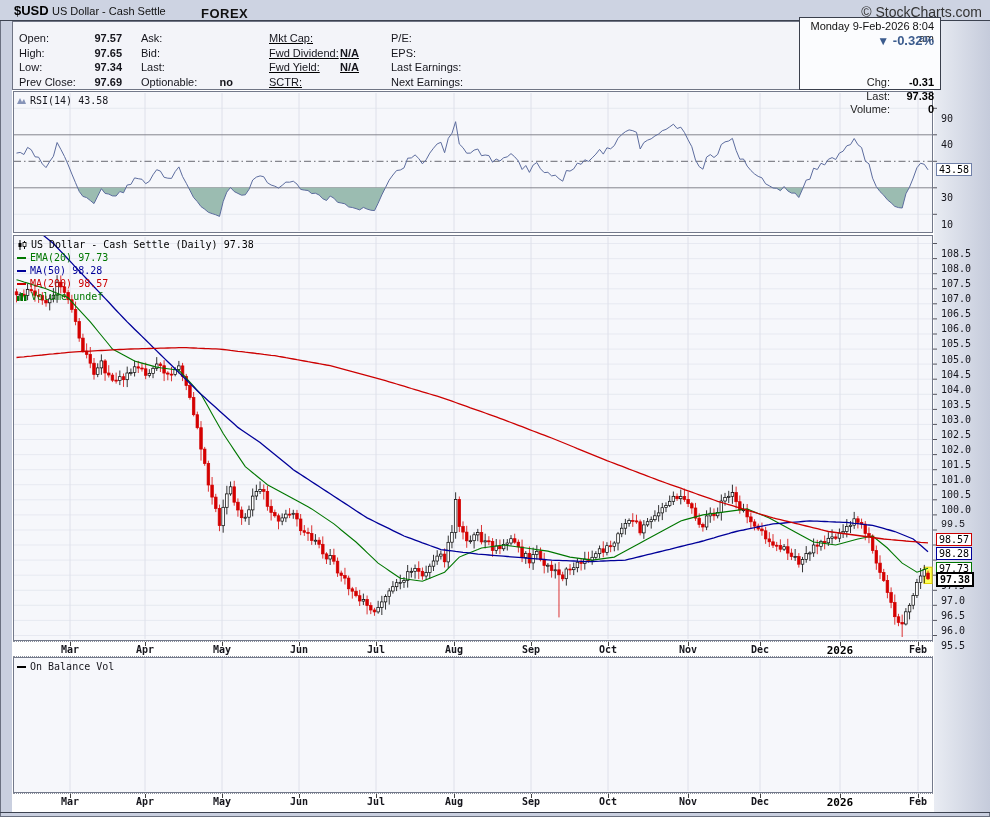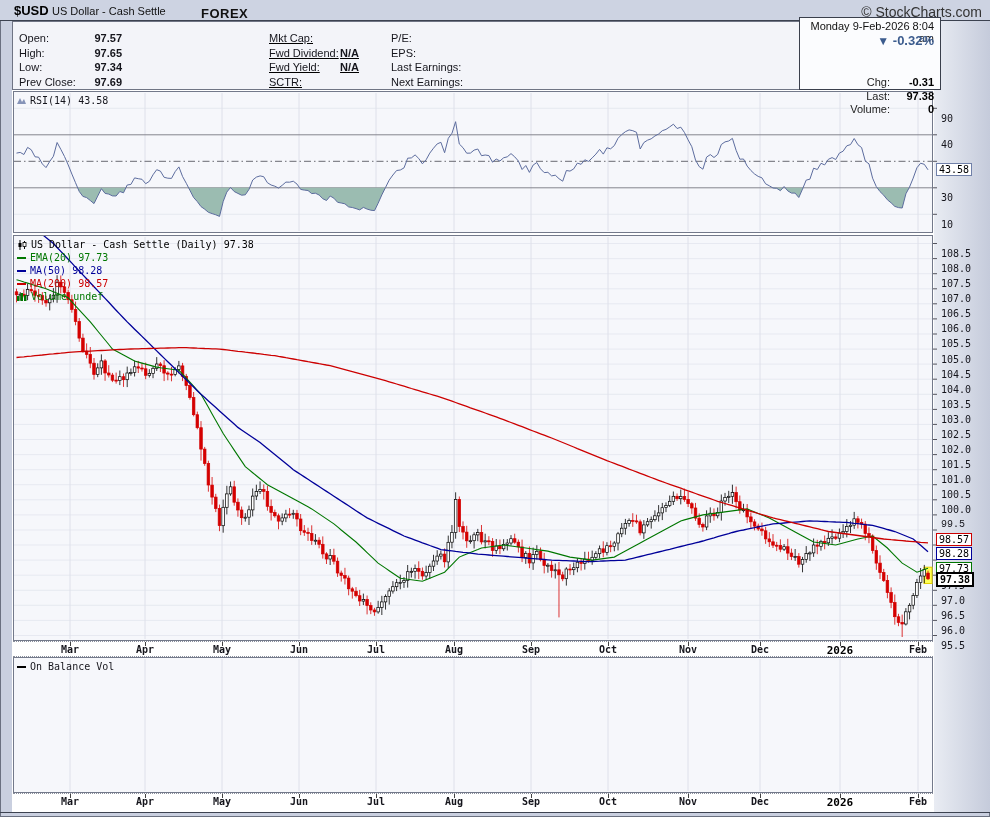--- a/index.html
+++ b/index.html
@@ -89,20 +89,38 @@
           <span class="q-l">High:</span>
           <span class="q-v">97.65</span>
         </div>
       <div class="q-row">
           <span class="q-l">Low:</span>
           <span class="q-v">97.34</span>
         </div>
       <div class="q-row">
           <span class="q-l">Prev Close:</span>
           <span class="q-v">97.69</span>
+        </div>
+    </div>
+    <div class="q-col" style="left:128px;width:92px;">
+      <div class="q-row">
+          <span class="q-l">Ask:</span>
+          <span class="q-v"></span>
+        </div>
+      <div class="q-row">
+          <span class="q-l">Bid:</span>
+          <span class="q-v"></span>
+        </div>
+      <div class="q-row">
+          <span class="q-l">Last:</span>
+          <span class="q-v"></span>
+        </div>
+      <div class="q-row">
+          <span class="q-l">Optionable:</span>
+          <span class="q-v">no</span>
         </div>
     </div>
     <div class="q-col" style="left:256px;width:90px;text-decoration:underline;">
       <div class="q-row">
           <span class="q-l">Mkt Cap:</span>
           <span class="q-v"></span>
         </div>
       <div class="q-row">
           <span class="q-l">Fwd Dividend:</span>
           <span class="q-v">N/A</span>

